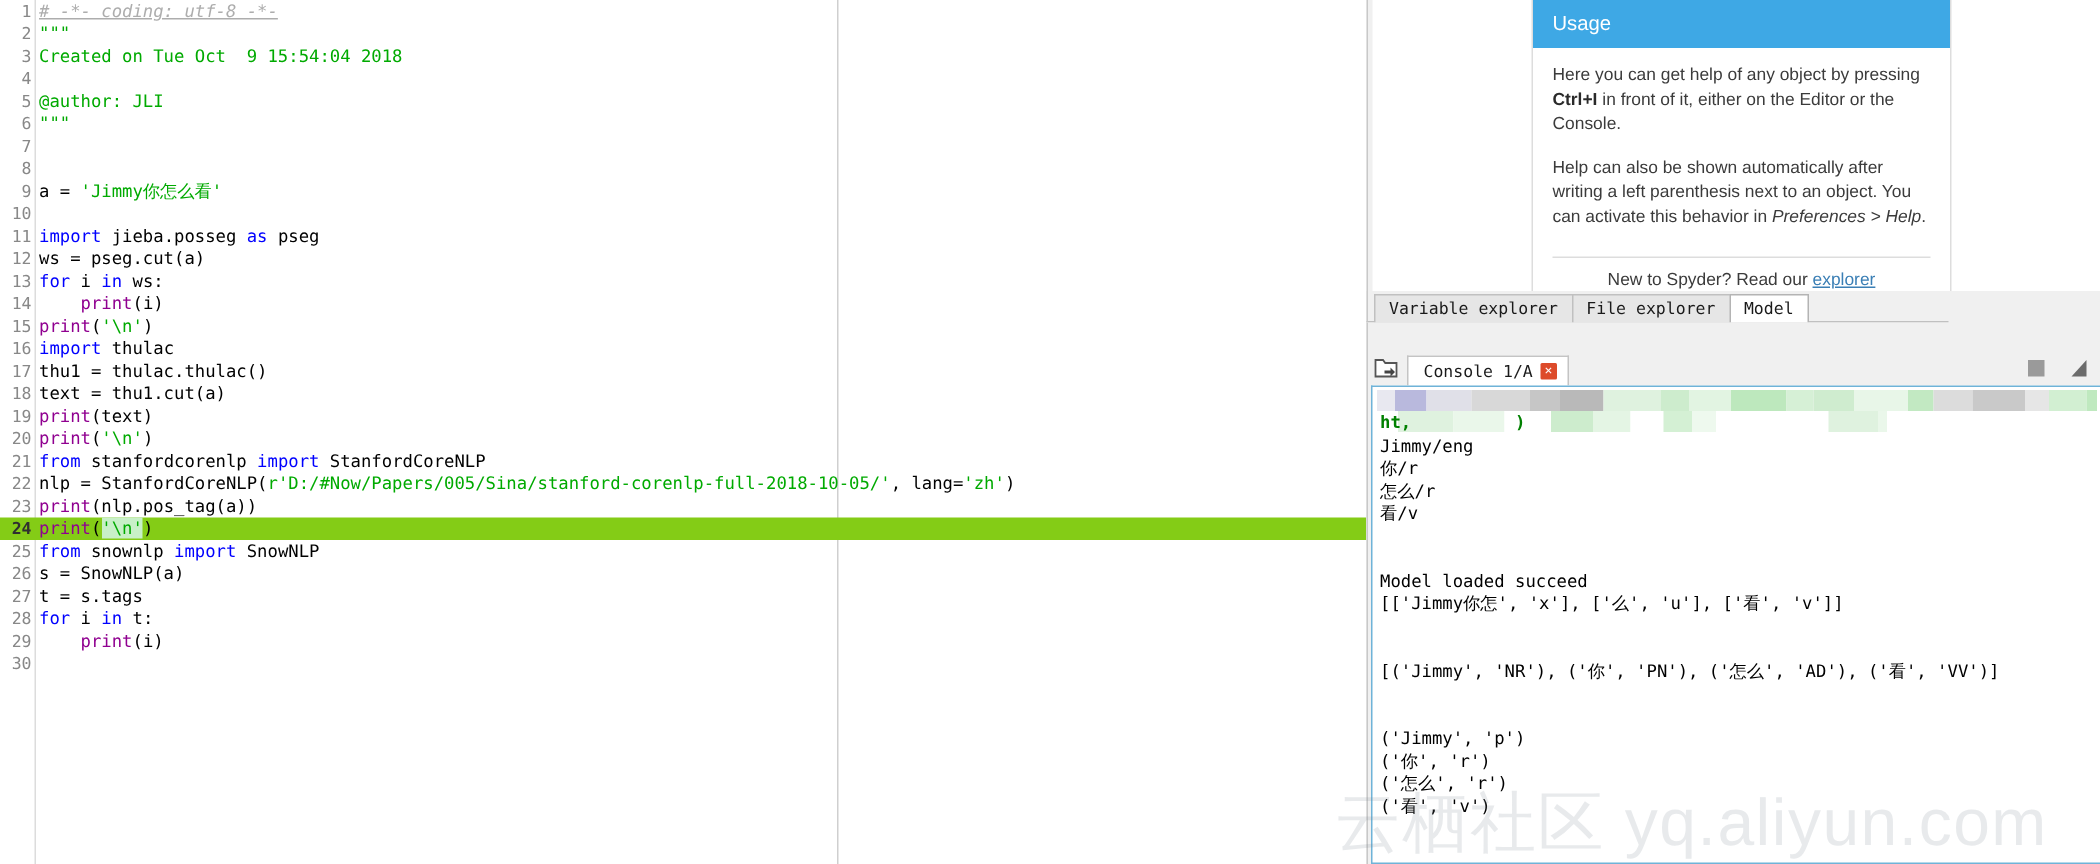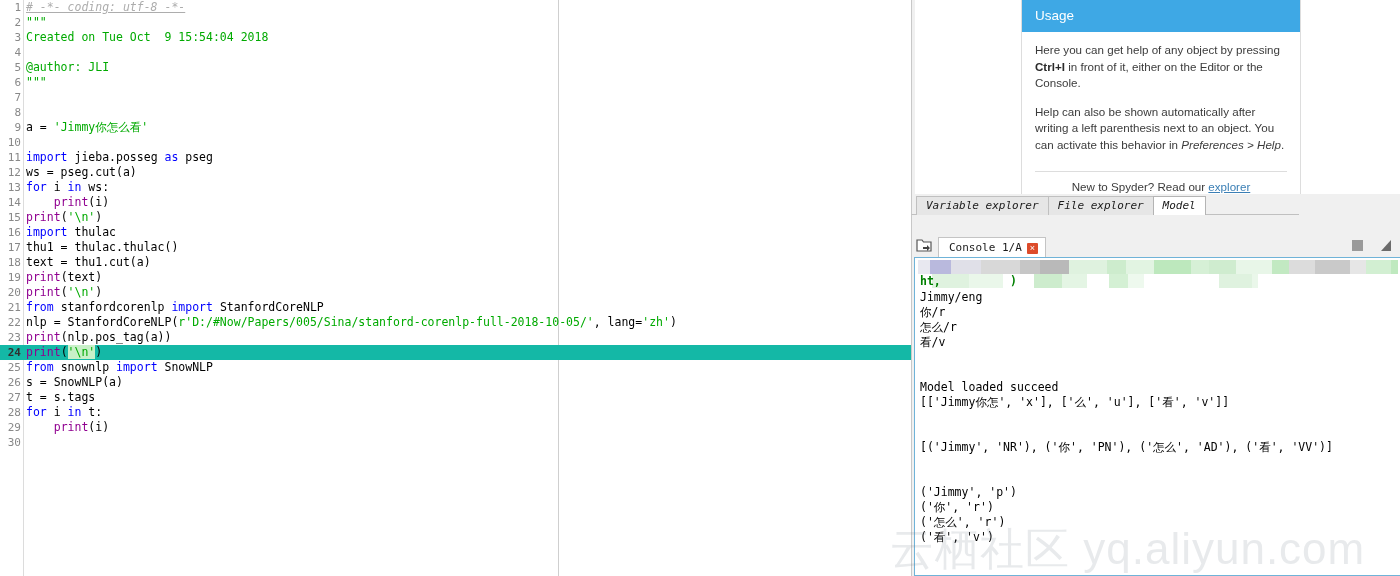--- a/index.html
+++ b/index.html
@@ -44,21 +44,21 @@
     font-size: 11.5px;
     line-height: 15px;
     white-space: pre;
   }
   .cline {
     position: relative;
     height: 15px;
     line-height: 15px;
     white-space: pre;
   }
-  .cline.current { background: #14b8a6; }
+  .cline.current { background: #84cc16; }
   .ln {
     position: absolute;
     left: 0; top: 0;
     width: 21px;
     text-align: right;
     color: #888888;
     font-family: "DejaVu Sans Mono", monospace;
     font-size: 11px;
   }
   .cline.current .ln { color: #303030; font-weight: bold; }
@@ -143,21 +143,20 @@
   }
 
   
   #tabstrip {
     position: absolute;
     left: 0; top: 194px;
     width: 388px; height: 21px;
     background: #f0f0f0;
     border-left: 1px solid #c8c8c8;
     border-bottom: 1px solid #c0c0c0;
-    font-style: italic;
   }
   .ptab {
     position: absolute;
     top: 2px;
     height: 19px;
     line-height: 18px;
     font-family: "DejaVu Sans Mono", monospace;
     font-size: 11px;
     color: #1a1a1a;
     background: #e6e6e6;

